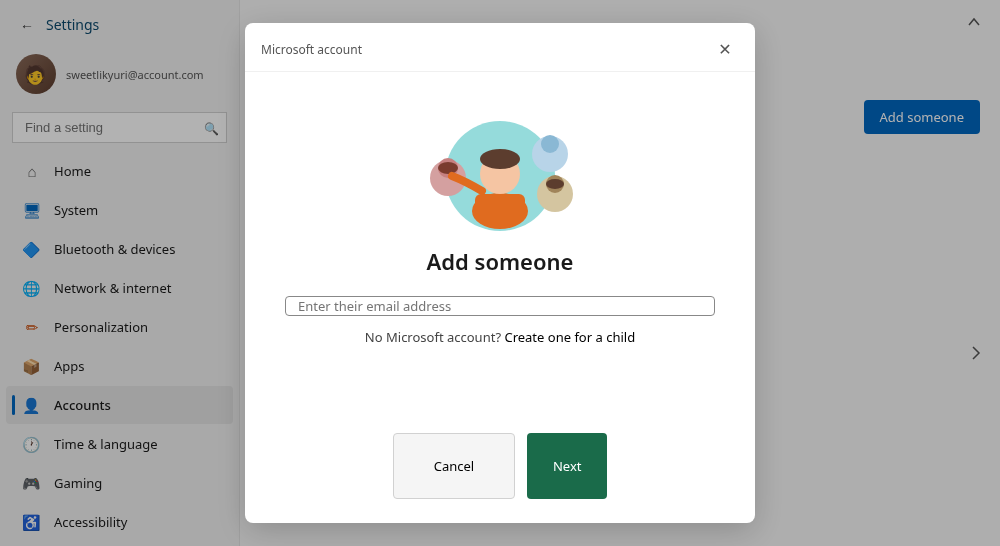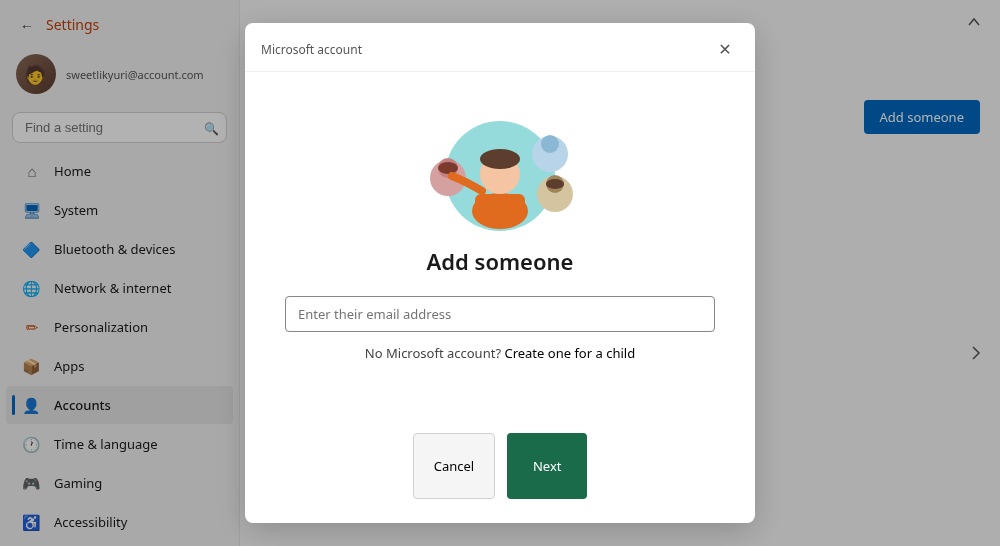--- a/index.html
+++ b/index.html
@@ -37,21 +37,21 @@
       font-size: 14px;
       color: #333;
       padding: 4px;
       display: flex;
       align-items: center;
     }
 
     .app-title {
       font-size: 14px;
       font-weight: 400;
-      color: #c2410c;
+      color: #0c4a6e;
     }
 
     .user-profile {
       display: flex;
       align-items: center;
       gap: 10px;
       padding: 10px 16px;
       margin-bottom: 4px;
     }
 
@@ -79,21 +79,21 @@
 
     .search-box {
       margin: 4px 12px 8px;
       position: relative;
     }
 
     .search-box input {
       width: 100%;
       padding: 7px 32px 7px 12px;
       border: 1px solid #d1d1d1;
-      border-radius: 8px;
+      border-radius: 0;
       background: white;
       font-size: 13px;
       color: #333;
       outline: none;
     }
 
     .search-icon-wrap {
       position: absolute;
       right: 8px;
       top: 50%;
@@ -241,21 +241,21 @@
 
     .modal-heading {
       font-size: 22px;
       font-weight: 600;
       color: #1a1a1a;
       margin-bottom: 20px;
     }
 
     .email-input {
       width: 100%;
-      padding: 8px 12px;
+      padding: 0 12px;
       border: 1px solid #888;
       border-radius: 4px;
       font-size: 13px;
       color: #888;
       margin-bottom: 12px;
       outline: none;
       font-family: inherit;
     }
 
     .no-account-text {
@@ -270,21 +270,21 @@
     }
 
     .modal-footer {
       display: flex;
       justify-content: center;
       gap: 12px;
       padding: 16px 40px 24px;
     }
 
     .btn-cancel {
-      padding: 8px 20px;
+      padding: 8px 40px;
       background: #f5f5f5;
       border: 1px solid #d1d1d1;
       border-radius: 4px;
       font-size: 13px;
       cursor: pointer;
       font-family: inherit;
       min-width: 80px;
     }
 
     .btn-next {

